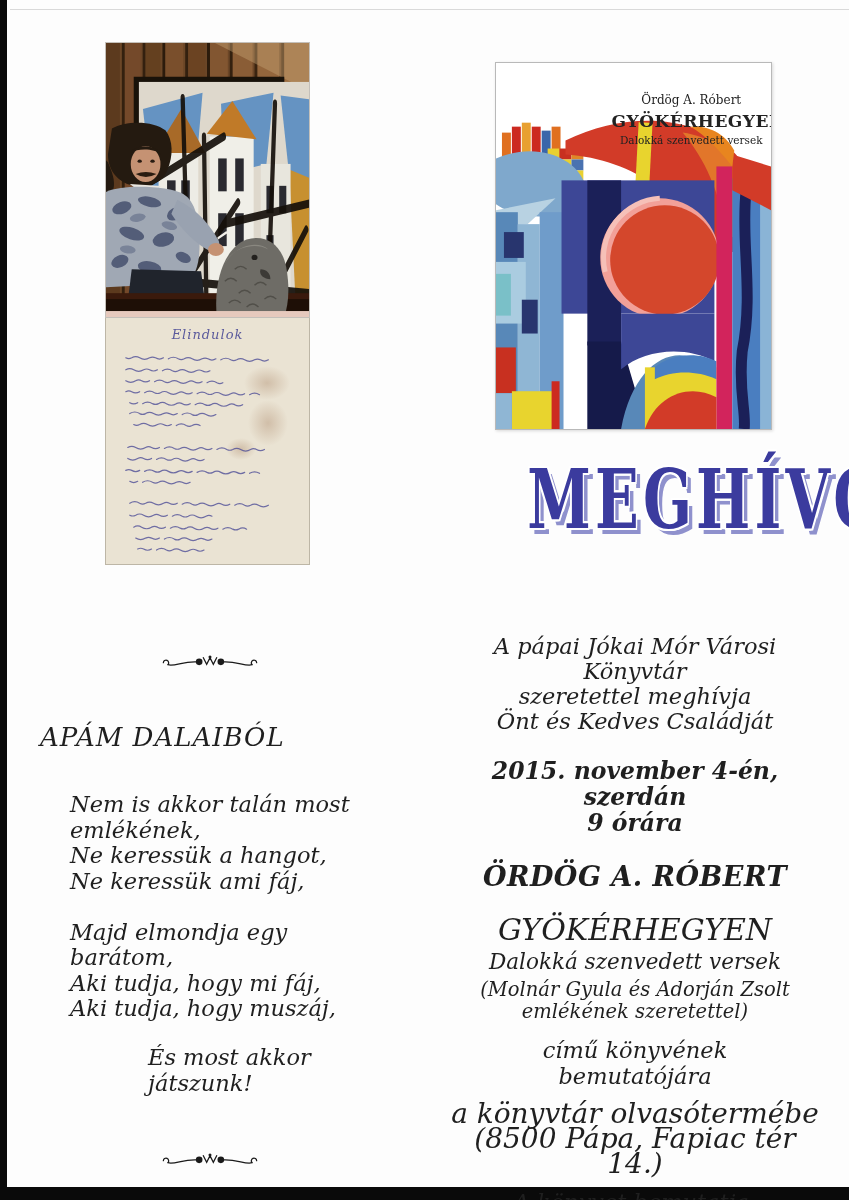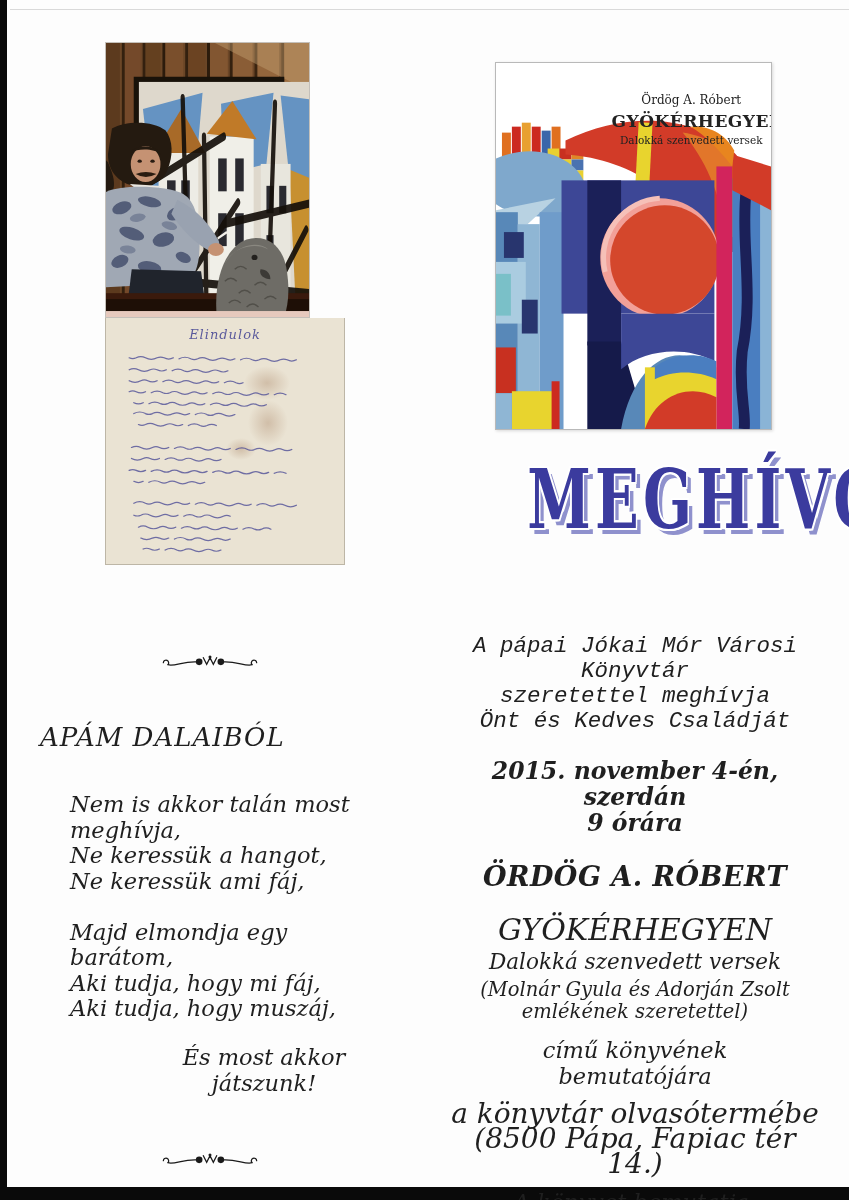--- a/index.html
+++ b/index.html
@@ -10,21 +10,21 @@
   
   .edge-left   { position:absolute; left:0; top:0; width:7px; height:1200px; background:#0a0a0a; }
   .edge-bottom { position:absolute; left:0; bottom:0; width:849px; height:13px; background:#0a0a0a; }
   .edge-topline{ position:absolute; left:10px; top:9px; right:0; height:1px; background:#d9d9d9; }
 
   
   .photo-wrap { position:absolute; left:105px; top:42px; width:205px; height:276px; border:1px solid #c4c0ba; background:#6b4627; }
   .photo-wrap svg { display:block; width:100%; height:100%; }
 
   
-  .paper { position:absolute; left:105px; top:318px; width:240px; height:247px; background:#eae3d3; border:1px solid #bdb6a6; border-top:none; }
+  .paper { position:absolute; left:105px; top:318px; width:205px; height:247px; background:#eae3d3; border:1px solid #bdb6a6; border-top:none; }
   .hw-title { position:absolute; top:9px; left:0; width:100%; text-align:center; font-style:italic; font-size:13px; letter-spacing:1px; color:#4b4b96; opacity:.9; }
   .paper svg { position:absolute; inset:0; width:100%; height:100%; }
   #hw-lines path { fill:none; stroke:#4b4b96; stroke-width:1.2; opacity:.78; stroke-linecap:round; }
   .stain { position:absolute; border-radius:50%; background:radial-gradient(closest-side, rgba(150,105,70,.30), rgba(150,105,70,0)); }
   .stain.s1 { left:138px; top:48px; width:46px; height:34px; }
   .stain.s2 { left:142px; top:82px; width:40px; height:46px; }
   .stain.s3 { left:120px; top:120px; width:30px; height:22px; }
 
   
   .cover { position:absolute; left:495px; top:62px; width:277px; height:368px; background:#ffffff; border:1px solid #b9b9b9; box-shadow:1px 1px 3px rgba(0,0,0,.15); overflow:hidden; }
@@ -51,26 +51,26 @@
   
   .flourish { display:block; margin:0 auto; }
   .flourish path, .flourish circle { stroke:#1b1b1b; fill:none; stroke-width:1.5; stroke-linecap:round; }
   .flourish .fill { fill:#1b1b1b; stroke:none; }
 
   
   .left-col { position:absolute; left:40px; top:648px; width:340px; }
   .apam { text-align:left; font-style:italic; font-size:26px; letter-spacing:1px; margin-top:48px; }
   .poem { margin-top:40px; padding-left:30px; font-style:italic; font-size:22.5px; line-height:25.5px; }
   .poem div { min-height:25.5px; }
-  .closing { margin-top:22px; padding-left:108px; font-style:italic; font-size:22.5px;text-align:center; }
+  .closing { margin-top:22px; padding-left:108px; font-style:italic; font-size:22.5px; }
   .left-col .flourish.bottom { margin-top:50px; }
 
   
   .right-col { position:absolute; left:450px; top:634px; width:370px; text-align:center; font-style:italic; }
-  .intro { font-size:22.5px; line-height:25px;font-family:Liberation Mono, monospace; }
+  .intro { font-size:22.5px; line-height:25px; }
   .dt { font-size:23.5px; line-height:26px; font-weight:bold; margin-top:24px; }
   .r-author { font-size:27px; font-weight:bold; letter-spacing:.5px; margin-top:25px; }
   .r-title { font-size:30px; margin-top:20px; }
   .r-subtitle { font-size:21.5px; margin-top:2px; }
   .dedication { font-size:19.5px; line-height:22px; margin-top:5px; }
   .event { font-size:22.5px; line-height:26px; margin-top:14px; }
   .venue { font-size:28px; line-height:25px; margin-top:12px; }
   .presenter-label { font-size:22.5px; margin-top:13px; }
   .presenter-name { font-size:25.5px; font-weight:bold; margin-top:7px; }
 </style>
@@ -308,21 +308,21 @@
       <circle class="fill" cx="47" cy="14" r="4"></circle>
       <circle cx="47" cy="14" r="1.4" stroke="#eae3d3"></circle>
       <circle class="fill" cx="73" cy="14" r="4"></circle>
       <circle cx="73" cy="14" r="1.4" stroke="#eae3d3"></circle>
       <path d="M52,9 l4,8 l4,-8 l4,8 l4,-8" stroke-width="2"></path>
       <path class="fill" d="M58,8 l2,4 l2,-4 l-2,-2 Z"></path>
     </svg>
     <div class="apam">APÁM DALAIBÓL</div>
     <div class="poem">
       <div>Nem is akkor talán most</div>
-      <div>meghívja,</div>
+      <div>emlékének,</div>
       <div>Ne keressük a hangot,</div>
       <div>Ne keressük ami fáj,</div>
       <div></div>
       <div>Majd elmondja egy barátom,</div>
       <div>Aki tudja, hogy mi fáj,</div>
       <div>Aki tudja, hogy muszáj,</div>
     </div>
     <div class="closing">És most akkor játszunk!</div>
     <svg class="flourish bottom" width="100" height="26" viewBox="0 0 120 26">
       <path d="M4,15 a3.2,3.2 0 1 1 5.5,2.4 C17,20 28,13 44,14"></path>

